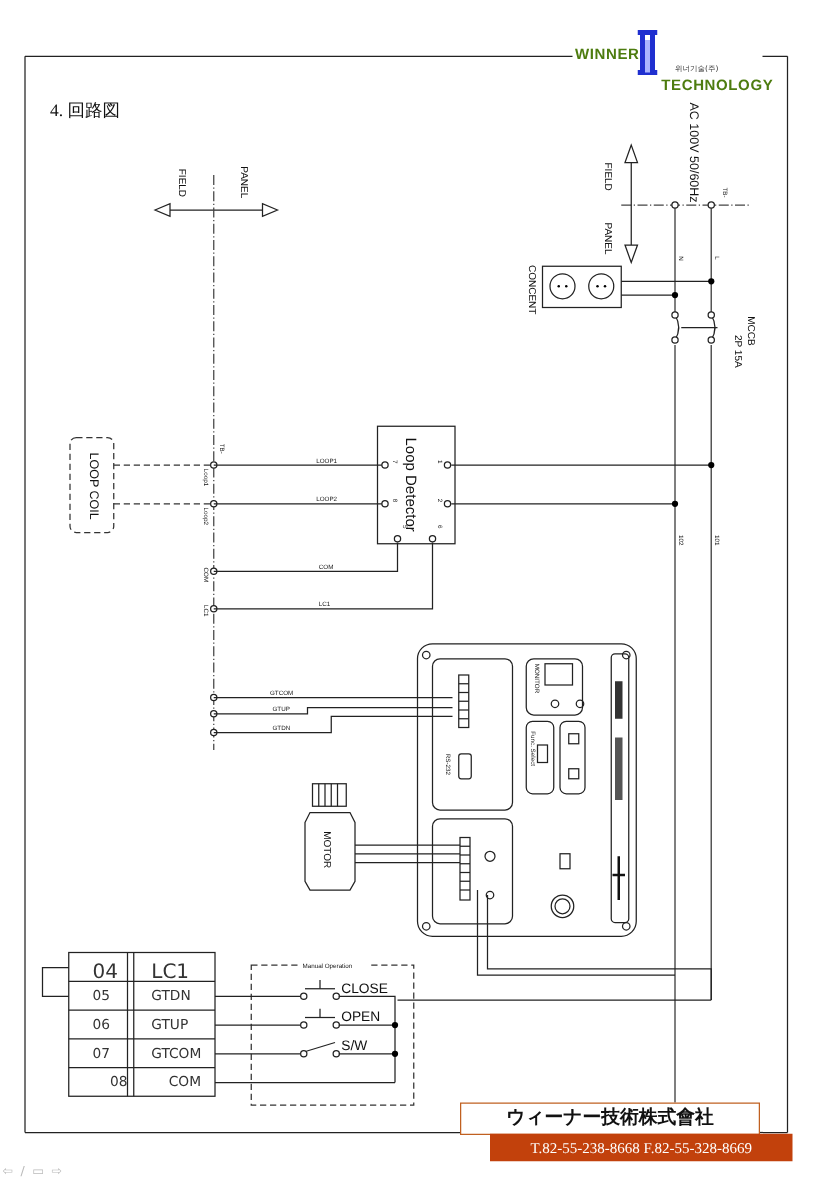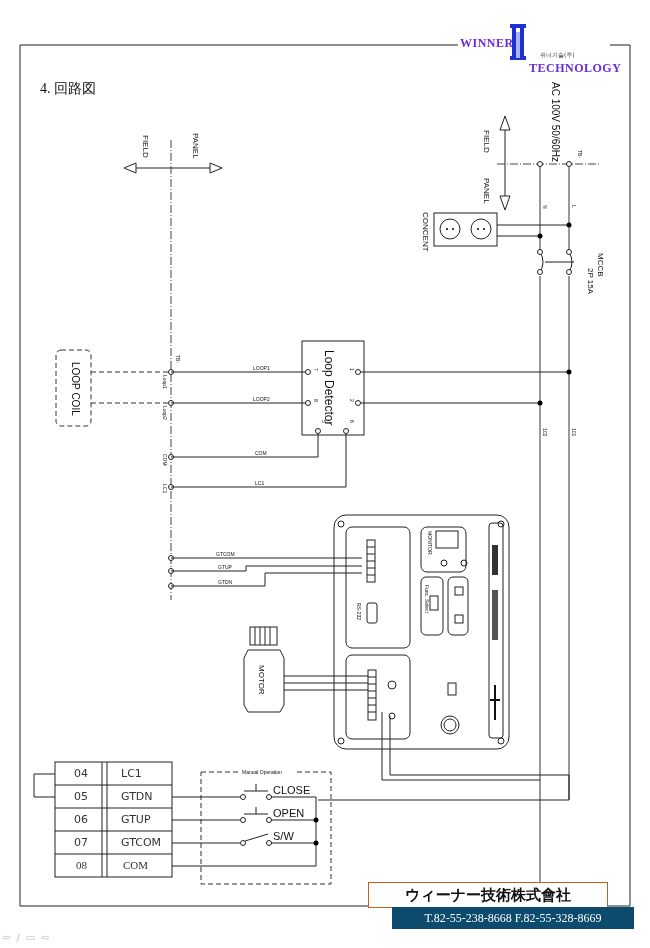--- a/index.html
+++ b/index.html
@@ -9,24 +9,24 @@
   .ln{stroke:#222;stroke-width:1;fill:none;}
   .ln2{stroke:#555;stroke-width:1.2;fill:none;}
   .dash{stroke:#333;stroke-width:1;fill:none;stroke-dasharray:5 3;}
   .dashdot{stroke:#444;stroke-width:1;fill:none;stroke-dasharray:8 2 1 2;}
   .dot{fill:#000;}
   .term{fill:#fff;stroke:#222;stroke-width:1;}
   .tiny{font-size:5px;fill:#111;}
   .small{font-size:8px;fill:#111;}
   .med{font-size:10px;fill:#111;}
   .footer-name{position:absolute;left:368px;top:882px;width:238px;height:24px;border:1px solid #c06020;background:#fff;
-    font-family:Liberation Sans, sans-serif;font-size:15px;font-weight:bold;color:#111;text-align:center;line-height:24px;}
-  .footer-tel{position:absolute;left:392px;top:907px;width:242px;height:22px;background:#0c4a6e;color:#fff;
+    font-family:Liberation Mono, monospace;font-size:15px;font-weight:bold;color:#111;text-align:center;line-height:24px;}
+  .footer-tel{position:absolute;left:392px;top:907px;width:242px;height:22px;background:#c2410c;color:#fff;
     font-family:"Liberation Serif",serif;font-size:12px;text-align:center;line-height:22px;}
-  .logo-txt{position:absolute;top:36px;font-family:Liberation Serif, serif;font-weight:bold;font-size:12px;color:#6d28d9;letter-spacing:0.5px;}
+  .logo-txt{position:absolute;top:36px;font-family:Liberation Sans, sans-serif;font-weight:bold;font-size:12px;color:#4d7c0f;letter-spacing:0.5px;}
   .logo-sub{position:absolute;left:540px;top:51px;font-size:6px;color:#333;}
   .nav{position:absolute;left:2px;top:932px;font-size:10px;color:#bbb;letter-spacing:6px;}
 </style>
 </head>
 <body>
 
 <div id="page">
 
   <span class="logo-txt" style="left:460px;">WINNER</span>
   <div style="position:absolute;left:510px;top:24px;width:16px;height:36px;">
@@ -266,37 +266,37 @@
       <line class="ln" x1="271" y1="843" x2="316" y2="843"></line>
       <circle cx="316" cy="820" r="2.5" class="dot"></circle>
         <circle cx="316" cy="843" r="2.5" class="dot"></circle>
       <text style="font-size:11px;fill:#111" x="273" y="794">CLOSE</text>
       <text style="font-size:11px;fill:#111" x="273" y="817">OPEN</text>
       <text style="font-size:11px;fill:#111" x="273" y="840">S/W</text>
     </g>
   </svg>
 
   <div>
-    <div style="position:absolute;left:55px;top:763px;width:95px;height:22px;font-size:11px;color:#333;">
+    <div style="position:absolute;left:55px;top:763px;width:95px;height:22px;font-size:16px;color:#333;">
       <span style="position:absolute;left:19px;top:4px;">04</span>
       <span style="position:absolute;left:66px;top:4px;">LC1</span>
     </div>
     <div style="position:absolute;left:55px;top:786px;width:117px;height:39px;font-size:11px;color:#333;">
       <span style="position:absolute;left:19px;top:4px;">05</span>
       <span style="position:absolute;left:66px;top:4px;">GTDN</span>
     </div>
     <div style="position:absolute;left:55px;top:809px;width:117px;height:22px;font-size:11px;color:#333;">
       <span style="position:absolute;left:19px;top:4px;">06</span>
       <span style="position:absolute;left:66px;top:4px;">GTUP</span>
     </div>
     <div style="position:absolute;left:55px;top:832px;width:117px;height:34px;font-size:11px;color:#333;">
       <span style="position:absolute;left:19px;top:4px;">07</span>
       <span style="position:absolute;left:66px;top:4px;">GTCOM</span>
     </div>
-    <div style="position:absolute;left:57px;top:855px;width:130px;height:22px;font-size:11px;color:#333;font-family:Liberation Serif, serif;">
+    <div style="position:absolute;left:69px;top:855px;width:130px;height:22px;font-size:11px;color:#333;">
       <span style="position:absolute;left:19px;top:4px;">08</span>
       <span style="position:absolute;left:66px;top:4px;">COM</span>
     </div>
   </div>
 
   <div class="footer-name">ウィーナー技術株式會社</div>
   <div class="footer-tel">T.82-55-238-8668 F.82-55-328-8669</div>
 
   <div class="nav">
     <span>⇦</span><span>∕</span><span>▭</span><span>⇨</span>

